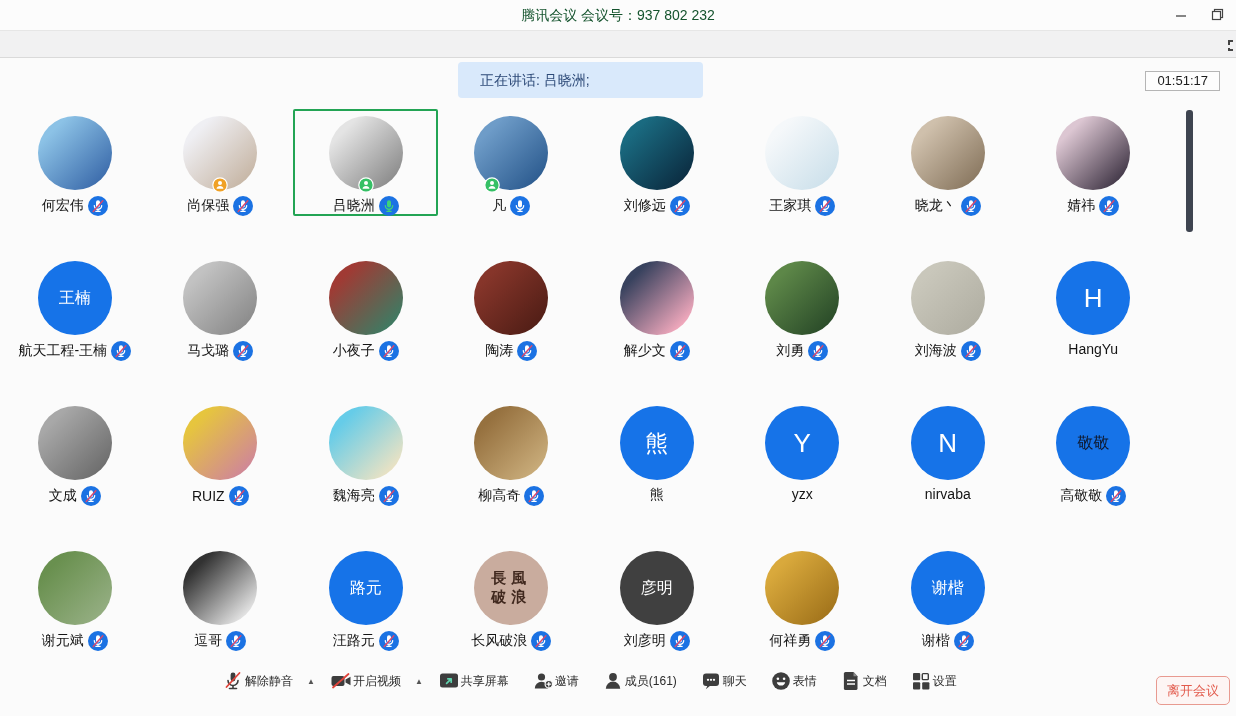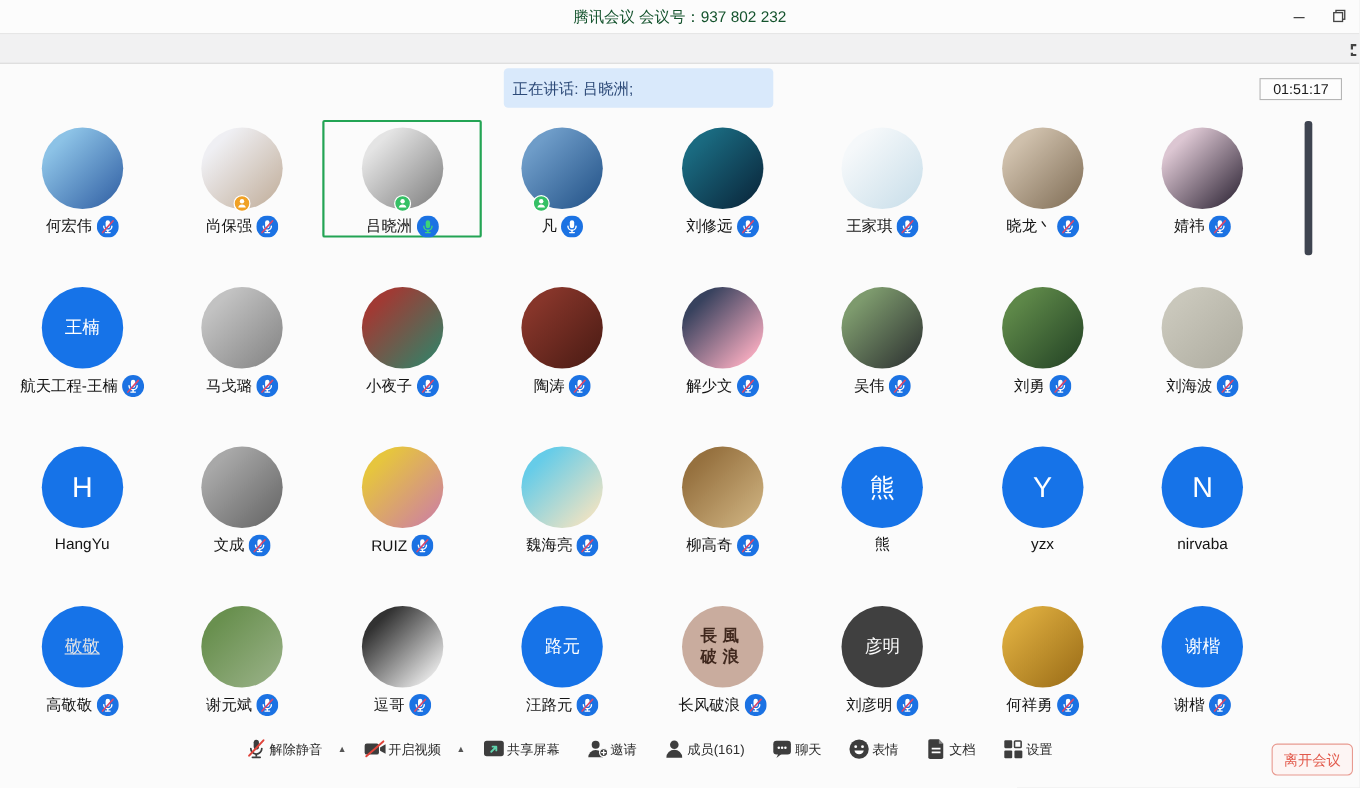--- a/index.html
+++ b/index.html
@@ -16,21 +16,21 @@
 
   
   .statusbar{position:absolute;top:30px;left:0;right:0;height:28px;background:#f1f1f2;
              border-top:1px solid #e6e6e6;border-bottom:1px solid #dadada;box-sizing:border-box;}
   .timer{position:absolute;right:16px;top:4px;height:20px;line-height:18px;padding:0 11px;
          background:#fdfdfd;border:1px solid #b5b5b5;font-size:13px;color:#1c1c1c;box-sizing:border-box;margin-top:36px;}
   .edge-icon{position:absolute;right:-5px;top:5px;width:14px;height:16px;color:#444;overflow:hidden;}
 
   
   .banner{position:absolute;left:458px;top:62px;width:245px;height:36px;background:#d9e9fb;
-          border-radius:4px;color:#2d4a78;font-size:14px;line-height:36px;padding-left:8px;box-sizing:border-box;}
+          border-radius:4px;color:#2d4a78;font-size:14px;line-height:36px;padding-left:22px;box-sizing:border-box;}
 
   
   .grid{position:absolute;left:2px;top:104px;width:1164px;display:grid;
         grid-template-columns:repeat(8,145.5px);grid-auto-rows:145px;}
   .cell{display:flex;justify-content:center;align-items:flex-start;}
   .tile{width:145px;height:107px;margin-top:5px;display:flex;flex-direction:column;align-items:center;
         border:2px solid transparent;border-radius:2px;padding-top:5px;box-sizing:border-box;}
   .tile.selected{border-color:#23a454;}
   .avatar{width:74px;height:74px;border-radius:50%;position:relative;flex:0 0 auto;}
   .avatar.text{display:flex;align-items:center;justify-content:center;color:#fff;font-size:16px;}
@@ -346,38 +346,20 @@
                 <line x1="10" y1="13.4" x2="10" y2="15" stroke="#ffffff" stroke-width="1.3" stroke-linecap="round"></line>
                 <line x1="7.9" y1="15.4" x2="12.1" y2="15.4" stroke="#ffffff" stroke-width="1.2" stroke-linecap="round"></line>
                 <line x1="5.2" y1="15.4" x2="14.8" y2="4.8" stroke="#d6486e" stroke-width="1.5" stroke-linecap="round"></line>
               </svg>
             </span>
           </div>
         </div>
       </div>
       <div class="cell">
         <div class="tile">
-          <div class="avatar photo" style="background: linear-gradient(135deg, rgb(125, 154, 109) 20%, rgb(57, 65, 58) 85%);"></div>
-          <div class="namerow">
-            <span class="pname">吴伟</span>
-            <span class="mic">
-              <svg viewBox="0 0 20 20">
-                <circle cx="10" cy="10" r="10" fill="#1b72e3"></circle>
-                <rect x="8" y="4.2" width="4" height="7.2" rx="2" fill="#ffffff"></rect>
-                <path d="M6.3 9.6a3.7 3.7 0 0 0 7.4 0" stroke="#ffffff" stroke-width="1.3" fill="none" stroke-linecap="round"></path>
-                <line x1="10" y1="13.4" x2="10" y2="15" stroke="#ffffff" stroke-width="1.3" stroke-linecap="round"></line>
-                <line x1="7.9" y1="15.4" x2="12.1" y2="15.4" stroke="#ffffff" stroke-width="1.2" stroke-linecap="round"></line>
-                <line x1="5.2" y1="15.4" x2="14.8" y2="4.8" stroke="#d6486e" stroke-width="1.5" stroke-linecap="round"></line>
-              </svg>
-            </span>
-          </div>
-        </div>
-      </div>
-      <div class="cell">
-        <div class="tile">
           <div class="avatar photo" style="background: linear-gradient(135deg, rgb(93, 135, 72) 20%, rgb(44, 77, 42) 85%);"></div>
           <div class="namerow">
             <span class="pname">刘勇</span>
             <span class="mic">
               <svg viewBox="0 0 20 20">
                 <circle cx="10" cy="10" r="10" fill="#1b72e3"></circle>
                 <rect x="8" y="4.2" width="4" height="7.2" rx="2" fill="#ffffff"></rect>
                 <path d="M6.3 9.6a3.7 3.7 0 0 0 7.4 0" stroke="#ffffff" stroke-width="1.3" fill="none" stroke-linecap="round"></path>
                 <line x1="10" y1="13.4" x2="10" y2="15" stroke="#ffffff" stroke-width="1.3" stroke-linecap="round"></line>
                 <line x1="7.9" y1="15.4" x2="12.1" y2="15.4" stroke="#ffffff" stroke-width="1.2" stroke-linecap="round"></line>
@@ -504,21 +486,21 @@
       <div class="cell">
         <div class="tile">
           <div class="avatar text one-latin" style="background: rgb(22, 115, 232); color: rgb(255, 255, 255);">N</div>
           <div class="namerow">
             <span class="pname">nirvaba</span>
           </div>
         </div>
       </div>
       <div class="cell">
         <div class="tile">
-          <div class="avatar text" style="background: rgb(22, 115, 232); color: #e5e5e5; text-decoration: underline;">敬敬</div>
+          <div class="avatar text" style="background: rgb(22, 115, 232); color: #0f172a;">敬敬</div>
           <div class="namerow">
             <span class="pname">高敬敬</span>
             <span class="mic">
               <svg viewBox="0 0 20 20">
                 <circle cx="10" cy="10" r="10" fill="#1b72e3"></circle>
                 <rect x="8" y="4.2" width="4" height="7.2" rx="2" fill="#ffffff"></rect>
                 <path d="M6.3 9.6a3.7 3.7 0 0 0 7.4 0" stroke="#ffffff" stroke-width="1.3" fill="none" stroke-linecap="round"></path>
                 <line x1="10" y1="13.4" x2="10" y2="15" stroke="#ffffff" stroke-width="1.3" stroke-linecap="round"></line>
                 <line x1="7.9" y1="15.4" x2="12.1" y2="15.4" stroke="#ffffff" stroke-width="1.2" stroke-linecap="round"></line>
                 <line x1="5.2" y1="15.4" x2="14.8" y2="4.8" stroke="#d6486e" stroke-width="1.5" stroke-linecap="round"></line>

